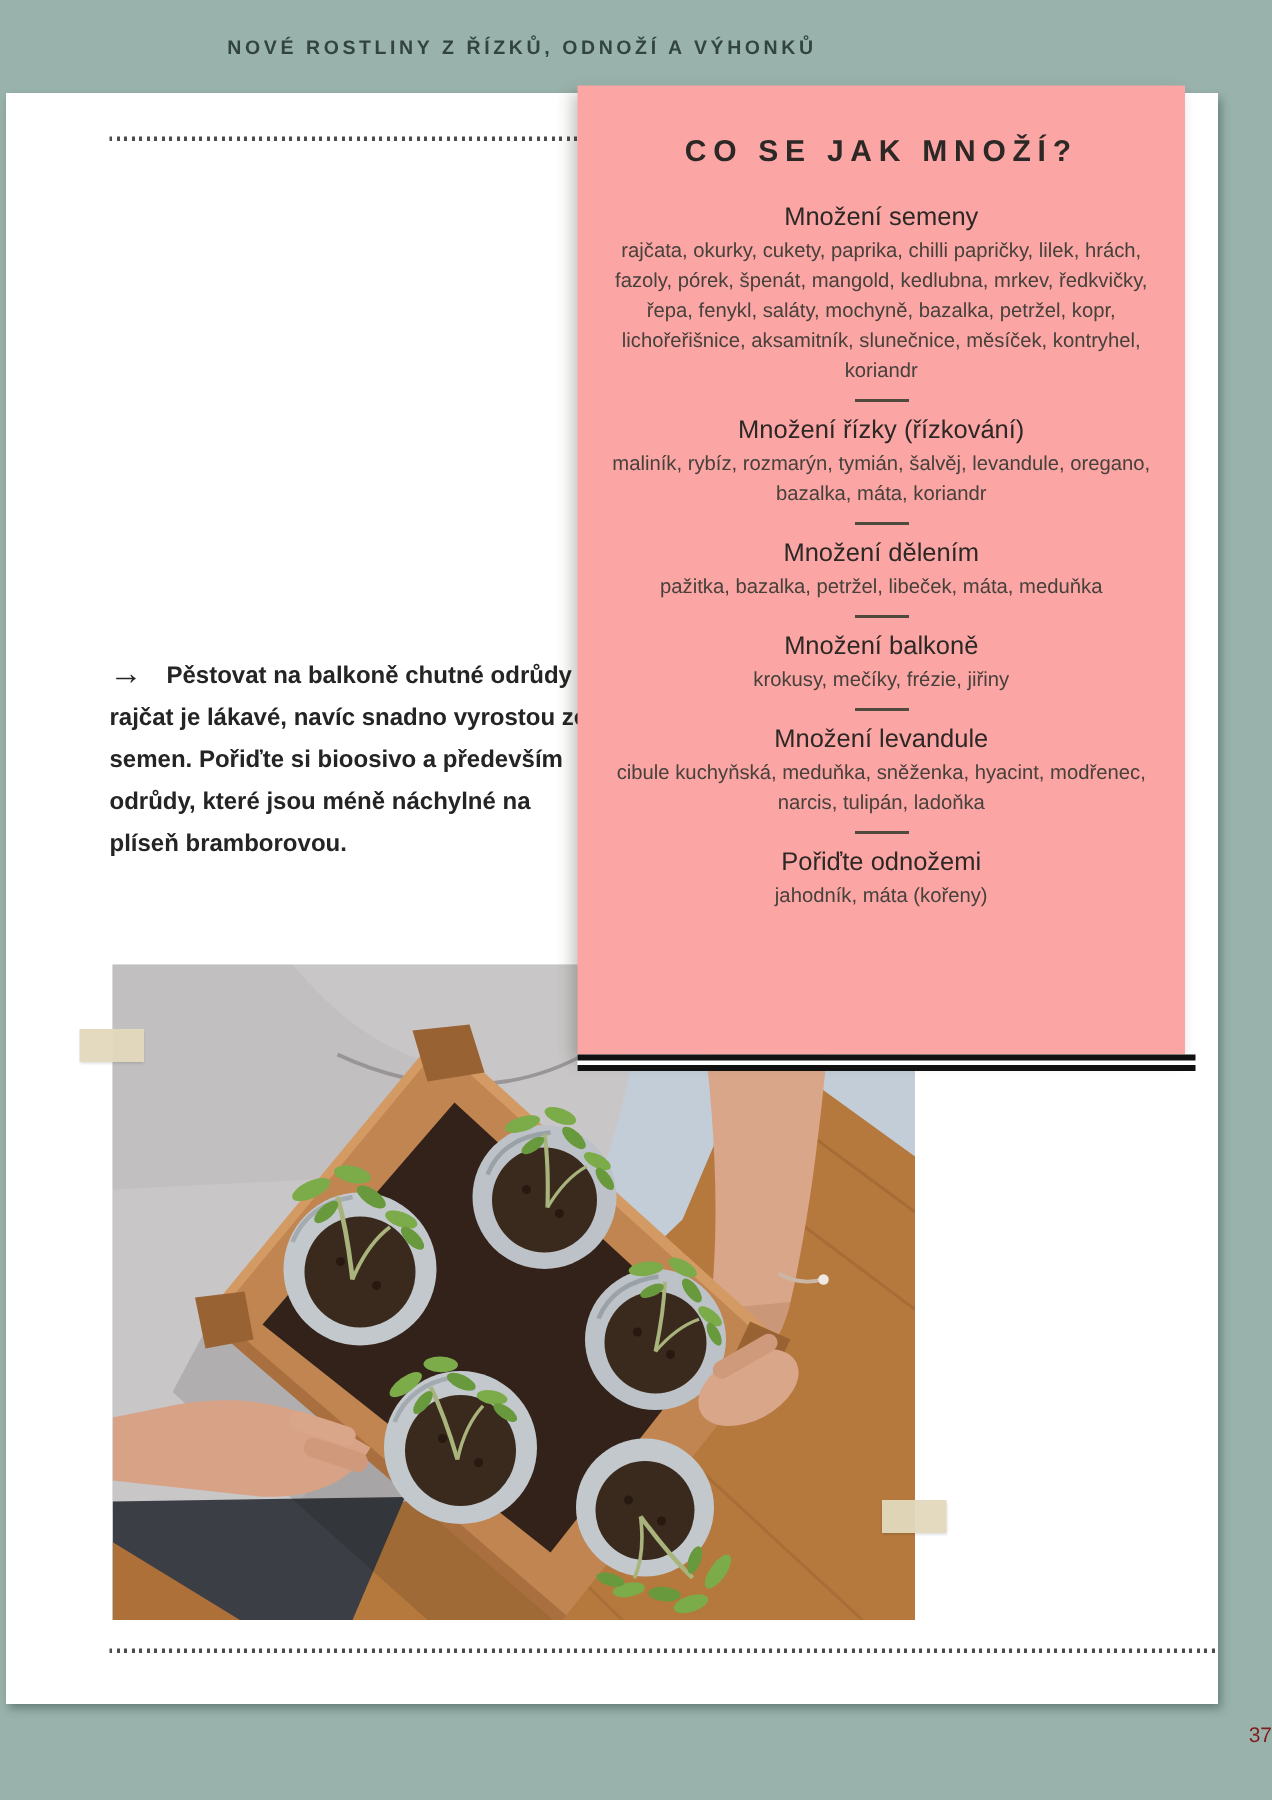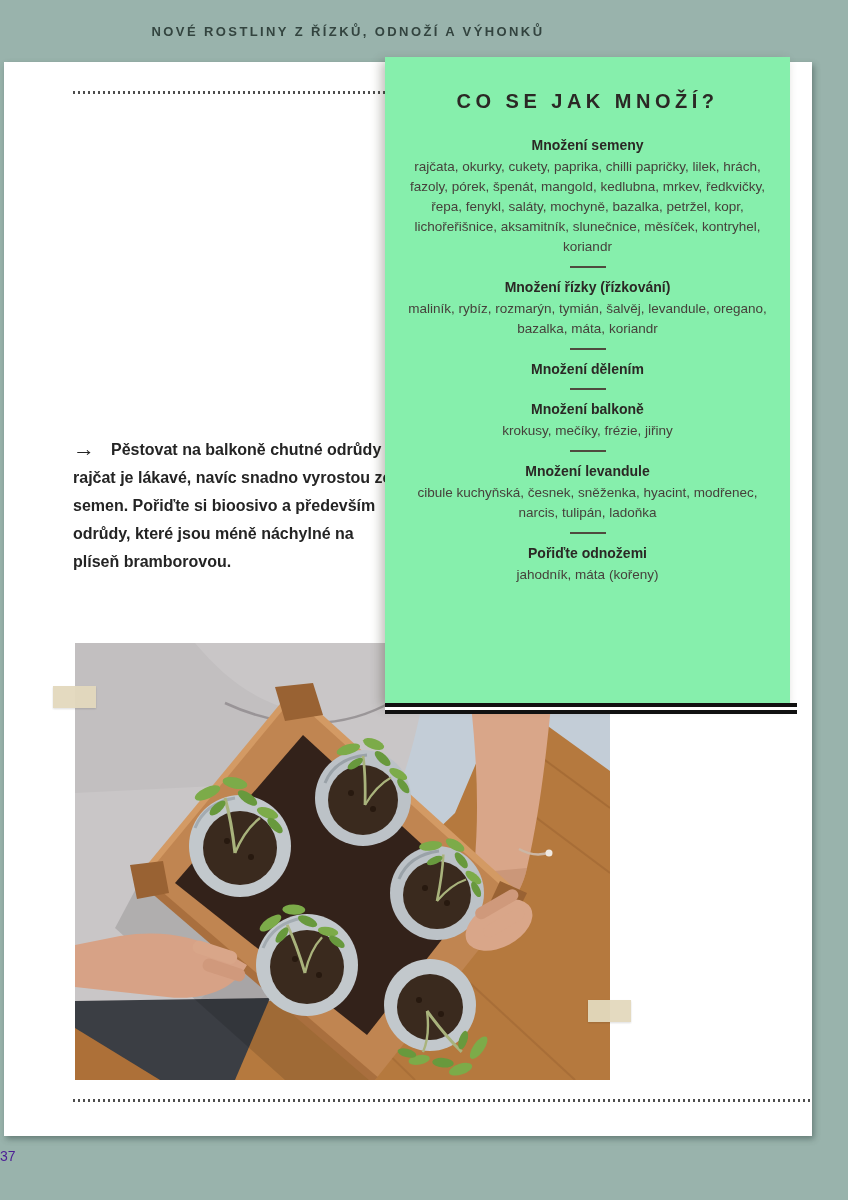--- a/index.html
+++ b/index.html
@@ -46,41 +46,41 @@
   
   .tape{
     position:absolute;width:43px;height:22px;background:#e3d9bd;
     opacity:.95;z-index:4;box-shadow:0 1px 2px rgba(0,0,0,.15);
   }
   .tape.left{left:49px;top:624px;}
   .tape.right{left:584px;top:938px;}
   
   .infobox{
     position:absolute;left:381px;top:-5px;width:405px;height:646px;
-    background:#86efac;z-index:2;overflow:hidden;
+    background:#fca5a5;z-index:2;overflow:hidden;
     box-shadow:-4px 4px 10px rgba(50,45,30,.30);
     text-align:center;color:#3c3833;
     padding:0;box-sizing:border-box;
   }
   .infobox .title{
     margin-top:33px;margin-bottom:22px;
     font-size:20px;font-weight:700;letter-spacing:4.5px;color:#2b2825;
   }
-  .box-heading{font-size:14px;font-weight:700;color:#2b2825;line-height:20px;margin-bottom:2px;}
+  .box-heading{font-size:17px;font-weight:400;color:#2b2825;line-height:20px;margin-bottom:2px;}
   .box-plants{font-size:13.5px;line-height:20px;color:#46413b;padding:0 20px;}
   .dash{width:36px;border-top:2px solid#4f4a3e;margin:9px auto 9px auto;}
   .dbl-line{
     position:absolute;left:381px;top:641px;width:412px;height:11px;z-index:3;
     border-top:4px solid #111;border-bottom:4px solid #111;background:#fff;
     box-sizing:border-box;
   }
   
   .pagenum{
-    position:absolute;left:0;top:1148px;width:848px;text-align:left;
-    color:#4c1d95;font-size:14px;font-weight:400;
+    position:absolute;left:0;top:1148px;width:848px;text-align:right;
+    color:#7f1d1d;font-size:14px;font-weight:400;
   }
 </style>
 </head>
 <body>
 
 <div class="band-header">
   <span class="hdr">NOVÉ ROSTLINY Z ŘÍZKŮ, ODNOŽÍ A VÝHONKŮ</span>
 </div>
 
 <div class="page">
@@ -201,32 +201,33 @@
     <div class="dash"></div>
 
     <div class="box-section">
       <div class="box-heading">Množení řízky (řízkování)</div>
       <div class="box-plants">maliník, rybíz, rozmarýn, tymián, šalvěj, levandule, oregano, bazalka, máta, koriandr</div>
     </div>
     <div class="dash"></div>
 
     <div class="box-section">
       <div class="box-heading">Množení dělením</div>
+      <div class="box-plants">pažitka, bazalka, petržel, libeček, máta, meduňka</div>
     </div>
     <div class="dash"></div>
 
     <div class="box-section">
       <div class="box-heading">Množení balkoně</div>
       <div class="box-plants">krokusy, mečíky, frézie, jiřiny</div>
     </div>
     <div class="dash"></div>
 
     <div class="box-section">
       <div class="box-heading">Množení levandule</div>
-      <div class="box-plants">cibule kuchyňská, česnek, sněženka, hyacint, modřenec, narcis, tulipán, ladoňka</div>
+      <div class="box-plants">cibule kuchyňská, meduňka, sněženka, hyacint, modřenec, narcis, tulipán, ladoňka</div>
     </div>
     <div class="dash"></div>
 
     <div class="box-section">
       <div class="box-heading">Pořiďte odnožemi</div>
       <div class="box-plants">jahodník, máta (kořeny)</div>
     </div>
   </div>
 
   <div class="dbl-line"></div>

